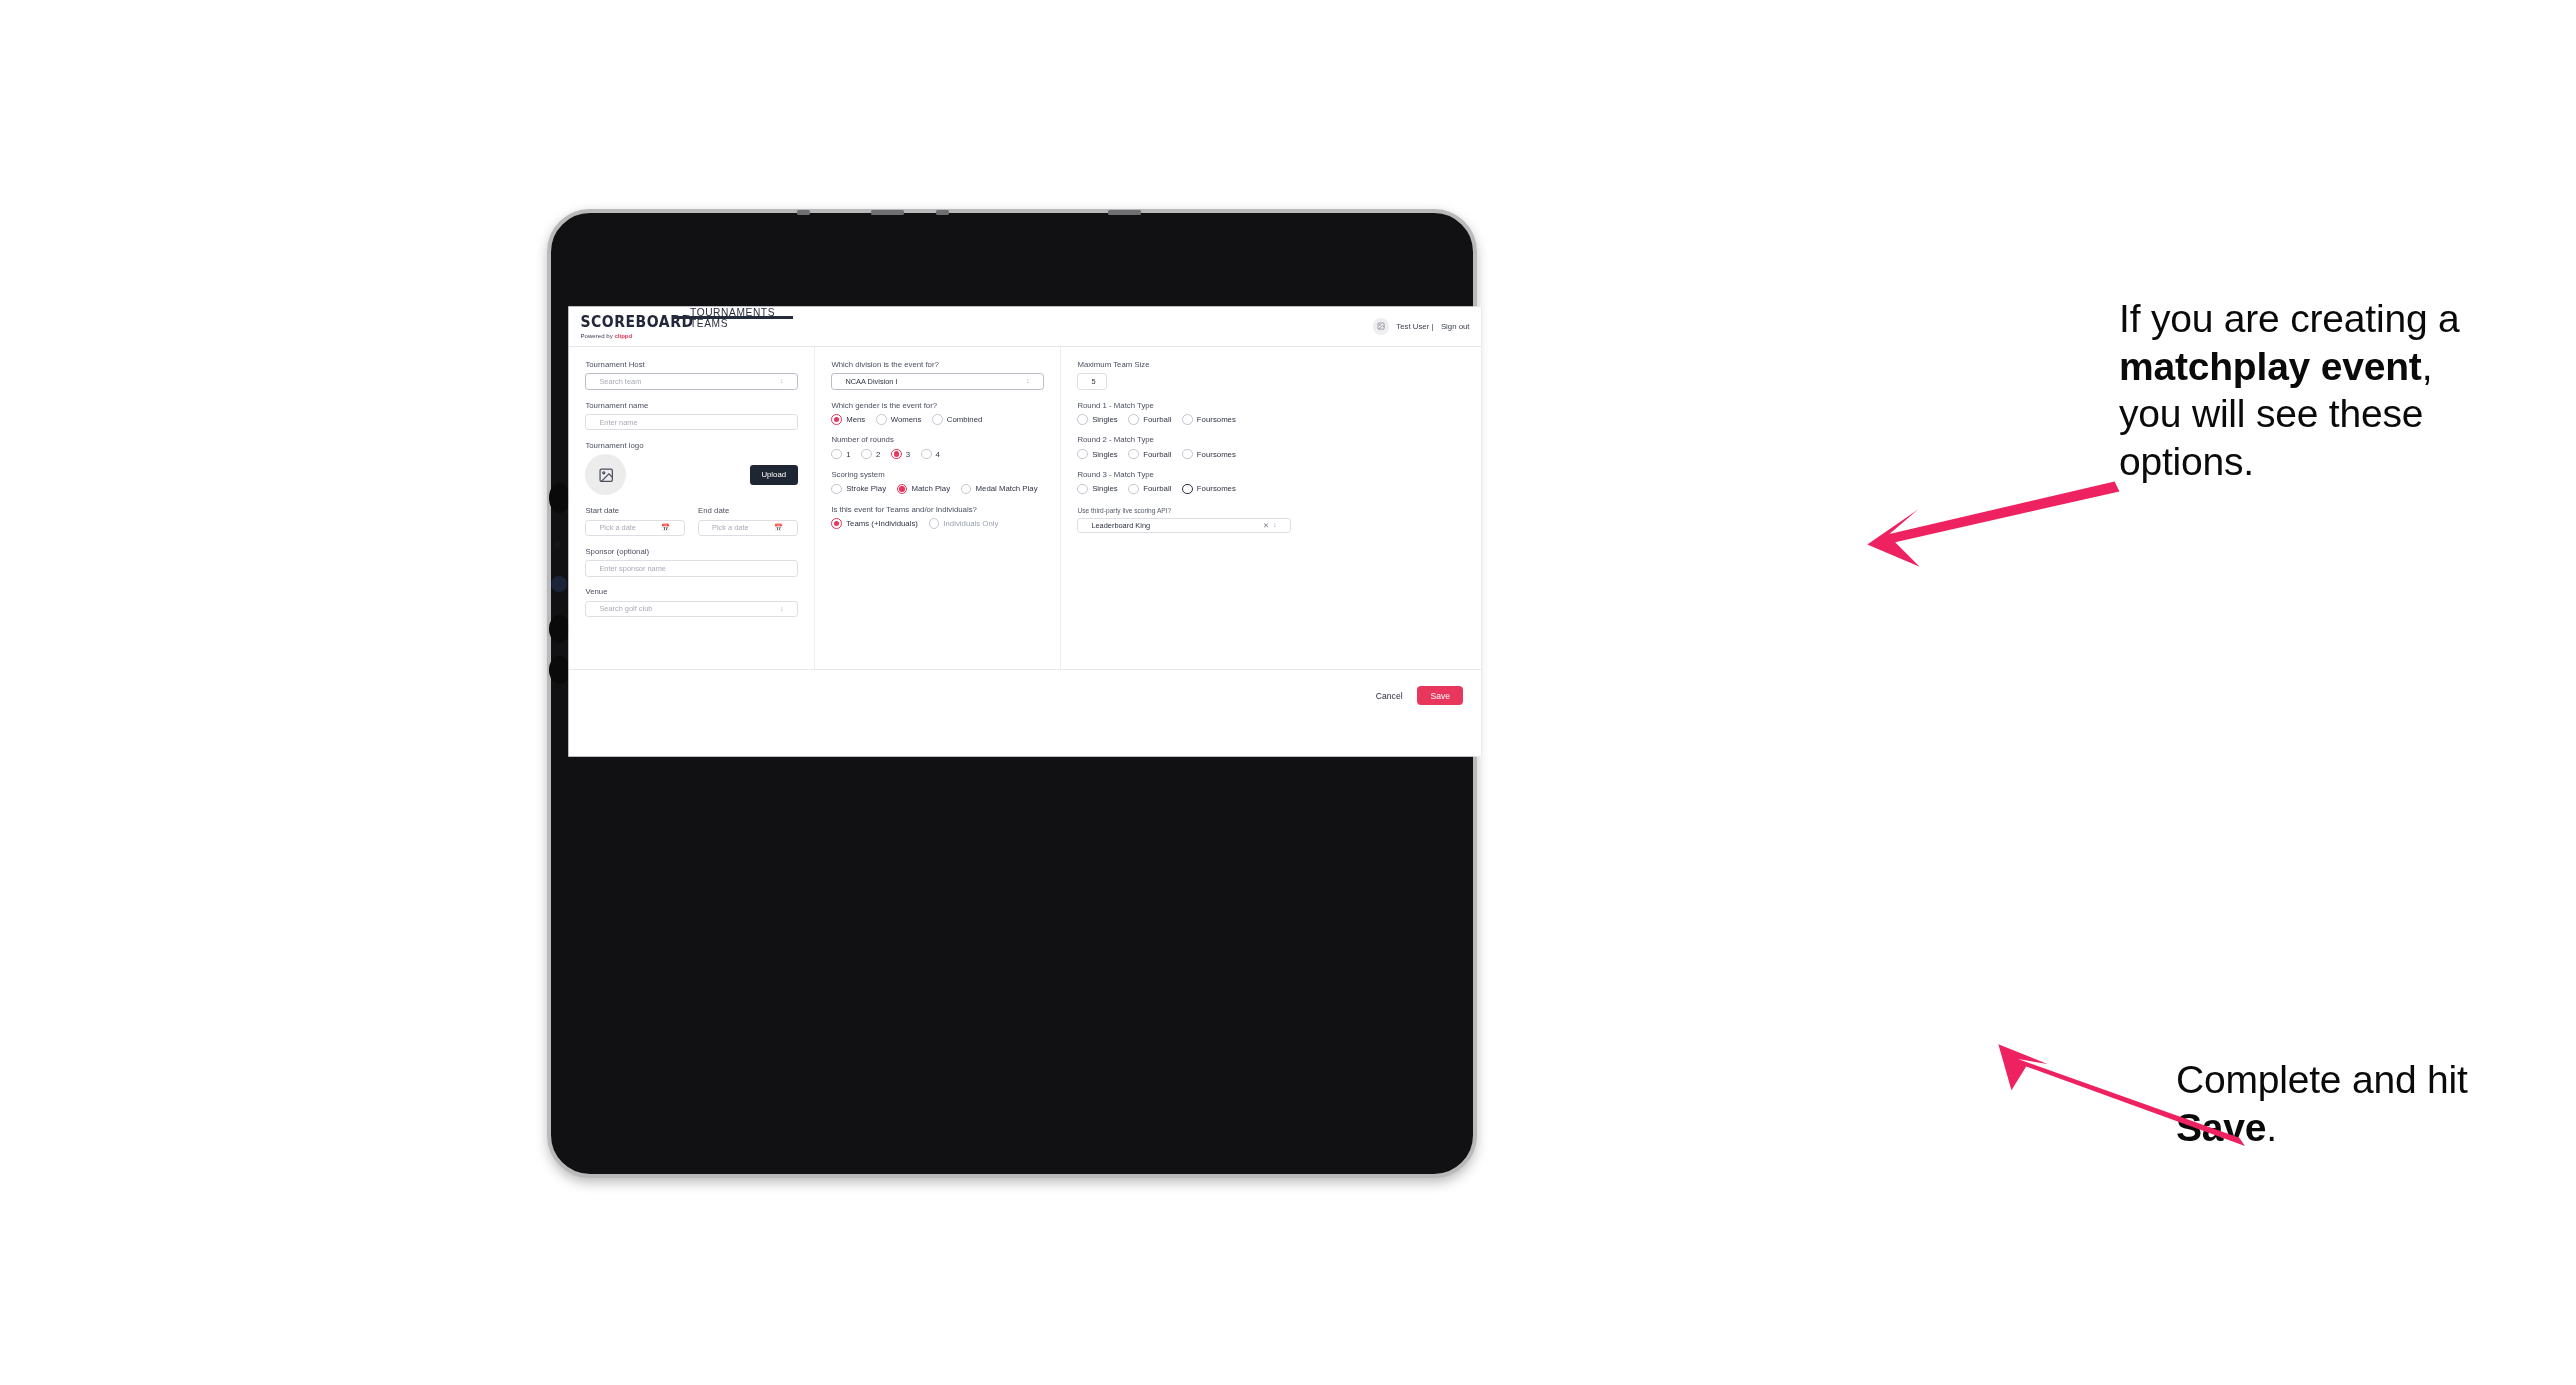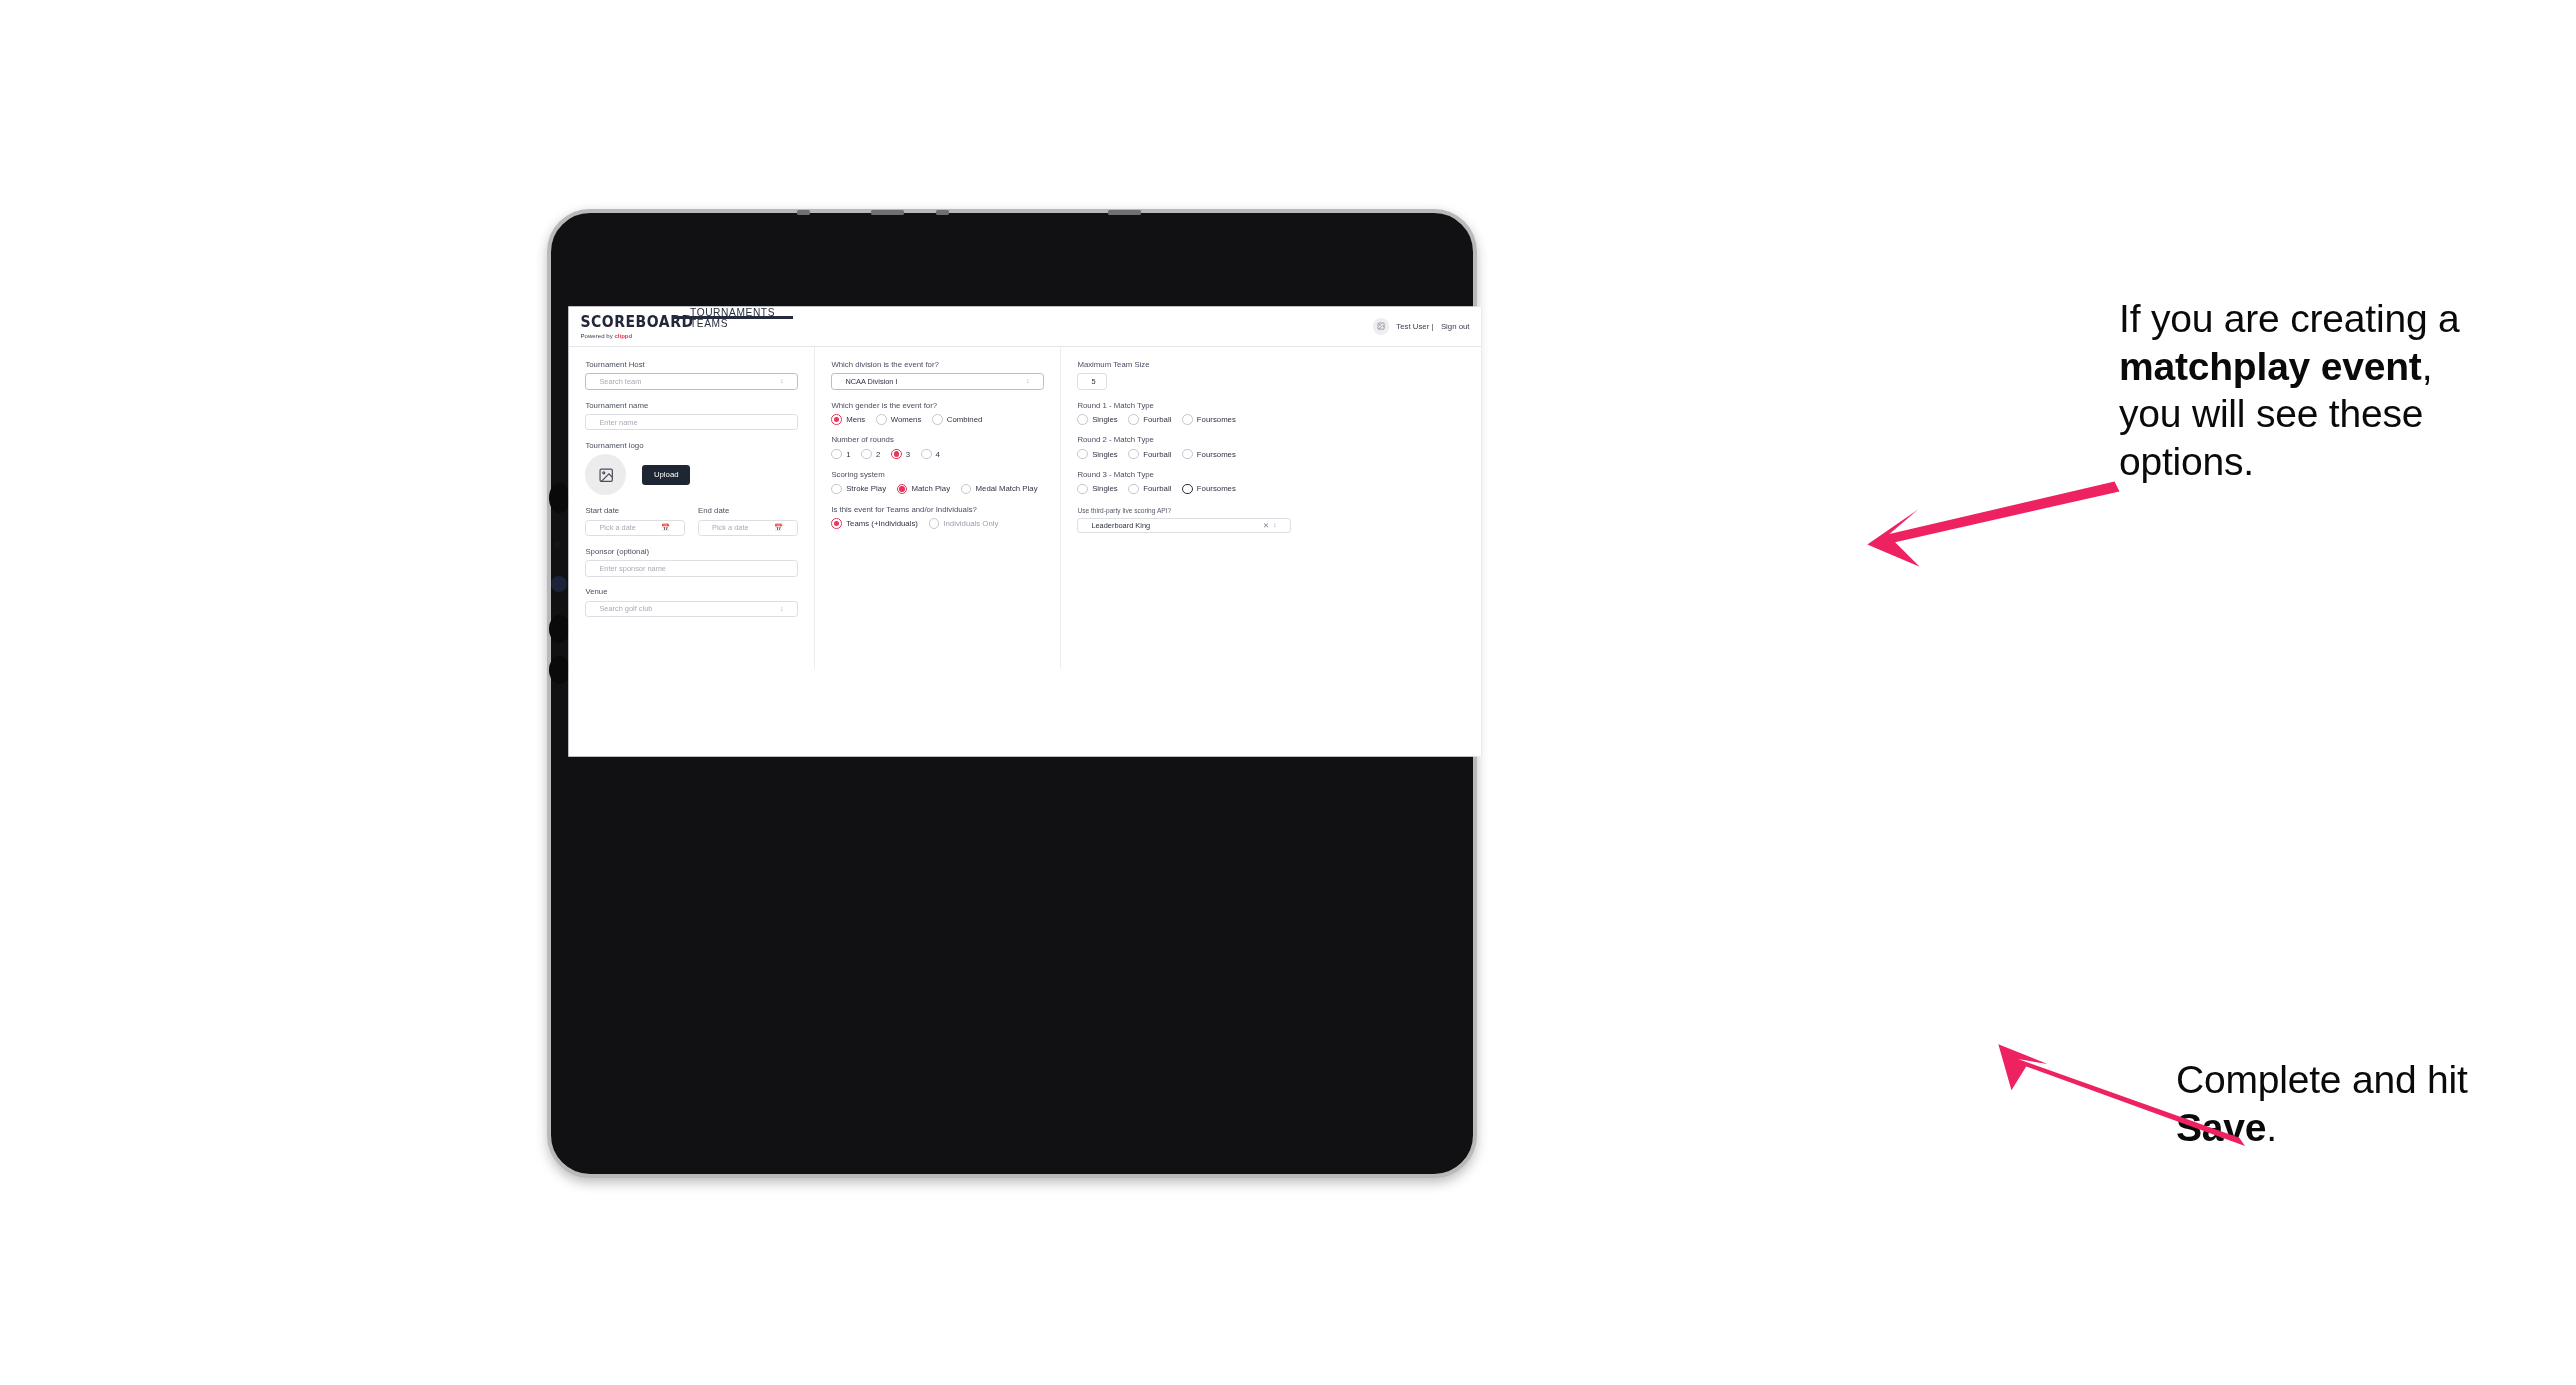--- a/index.html
+++ b/index.html
@@ -79,21 +79,21 @@
        display:flex;align-items:center;padding:0 13px;box-sizing:border-box;
        font-size:7.4px;position:relative;}
   .inp.light{border-color:#dcdee4;}
   .inp .ph{color:#a7abb6;}
   .inp .val{color:#2d3242;}
   .chev{margin-left:auto;color:#9aa0ad;font-size:6.6px;line-height:1;}
   .cal{margin-left:auto;color:#6d7381;font-size:7.4px;line-height:1;}
   .xmark{color:#7c828f;font-size:7.4px;margin-left:auto;padding-right:4.1px;}
 
   
-  .logorow{display:flex;align-items:center;gap:16px;margin-bottom:9.8px;}
+  .logorow{display:flex;align-items:center;gap:16px;margin-bottom:9.8px;justify-content:space-between;}
   .logocircle{width:41px;height:41px;border-radius:50%;background:#ececed;
               display:flex;align-items:center;justify-content:center;}
   .uploadbtn{background:#1e2533;color:#fff;font-size:7.8px;border-radius:3.3px;
              padding:5.7px 11.5px;cursor:pointer;}
 
   .daterow{display:flex;gap:13px;}
   .daterow .half{width:110px;}
 
   
   .radiorow{display:flex;align-items:center;gap:10.7px;flex-wrap:wrap;}
@@ -390,20 +390,24 @@
           <div class="inp light" style="height:15.6px;">
             <span class="val">Leaderboard King</span>
             <span class="xmark">✕</span>
             <span class="chev" style="margin-left:0;">↕</span>
           </div>
         </div>
 
       </div>
     </div>
 
+    <div class="footer">
+      <div class="cancelbtn">Cancel</div>
+      <div class="savebtn">Save</div>
+    </div>
 
   </div>
 </div>
 
 <div class="anno" id="anno1"><span>If you are creating a </span><b>matchplay event</b><span>, you will see these options.</span></div>
 
 <div class="anno" id="anno2"><span>Complete and hit </span><b>Save</b><span>.</span></div>
 
 <svg class="arrow" style="left:1795px;top:475px;" width="328" height="131" viewBox="0 0 400 160">
   <path d="M390 8 L115 72 L150 42 L88 85 L152 112 L122 82 L396 20 Z" fill="#ee2261"></path>

